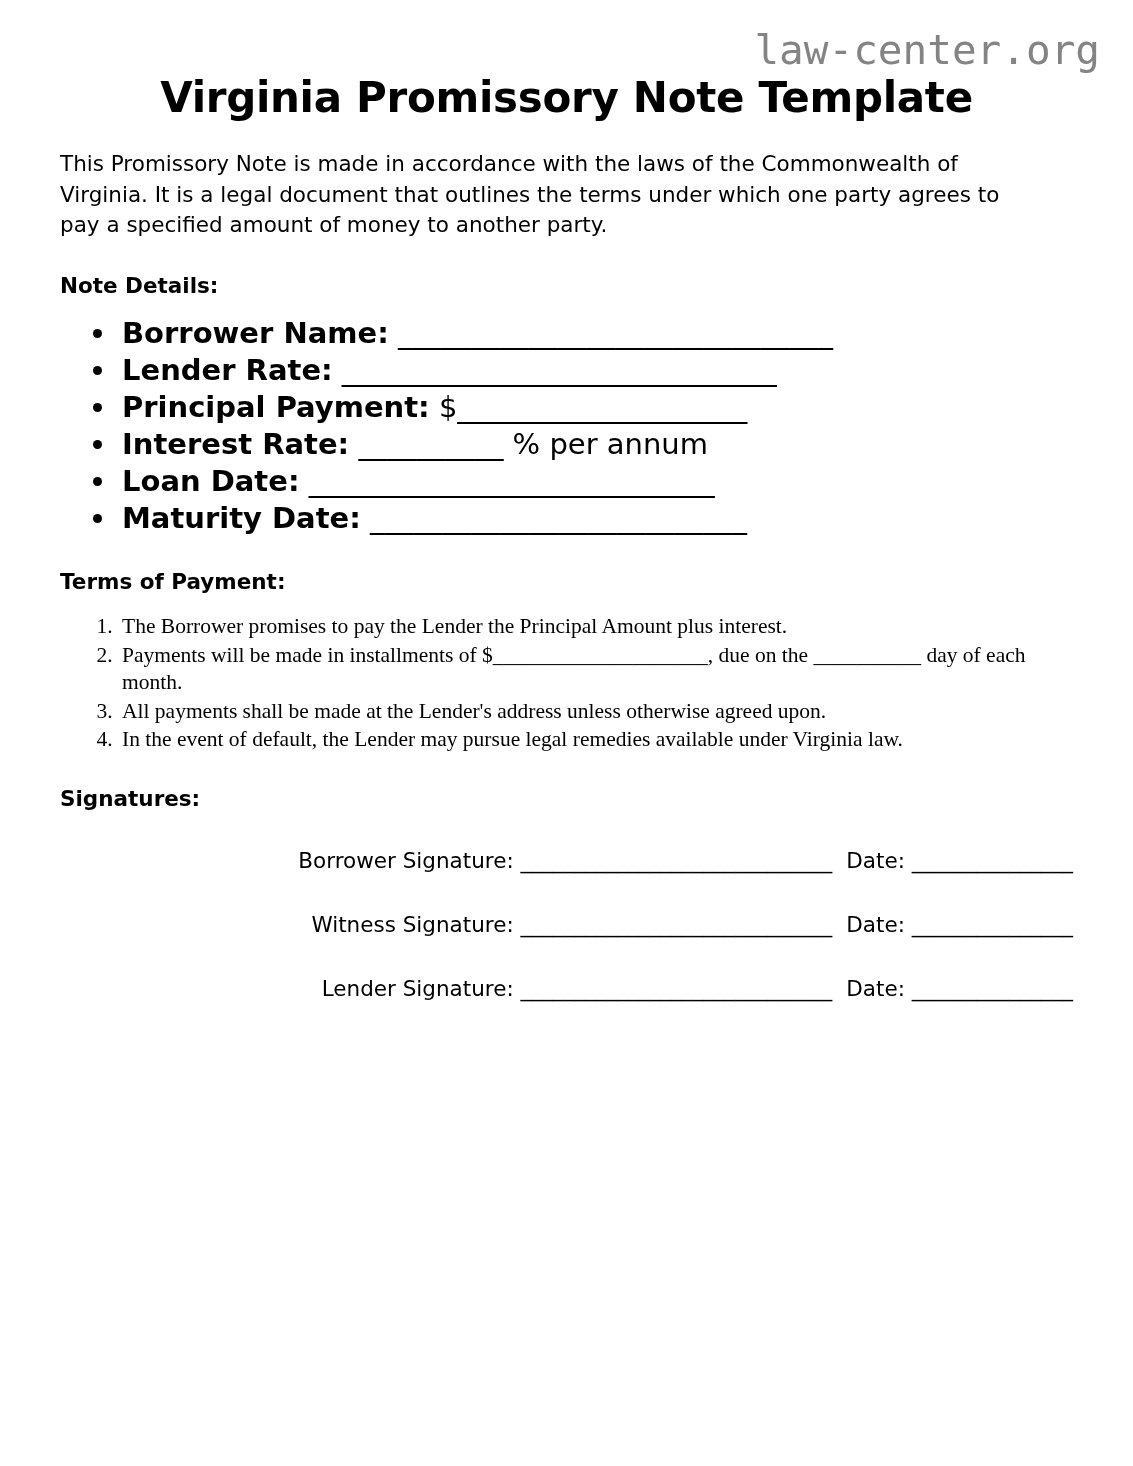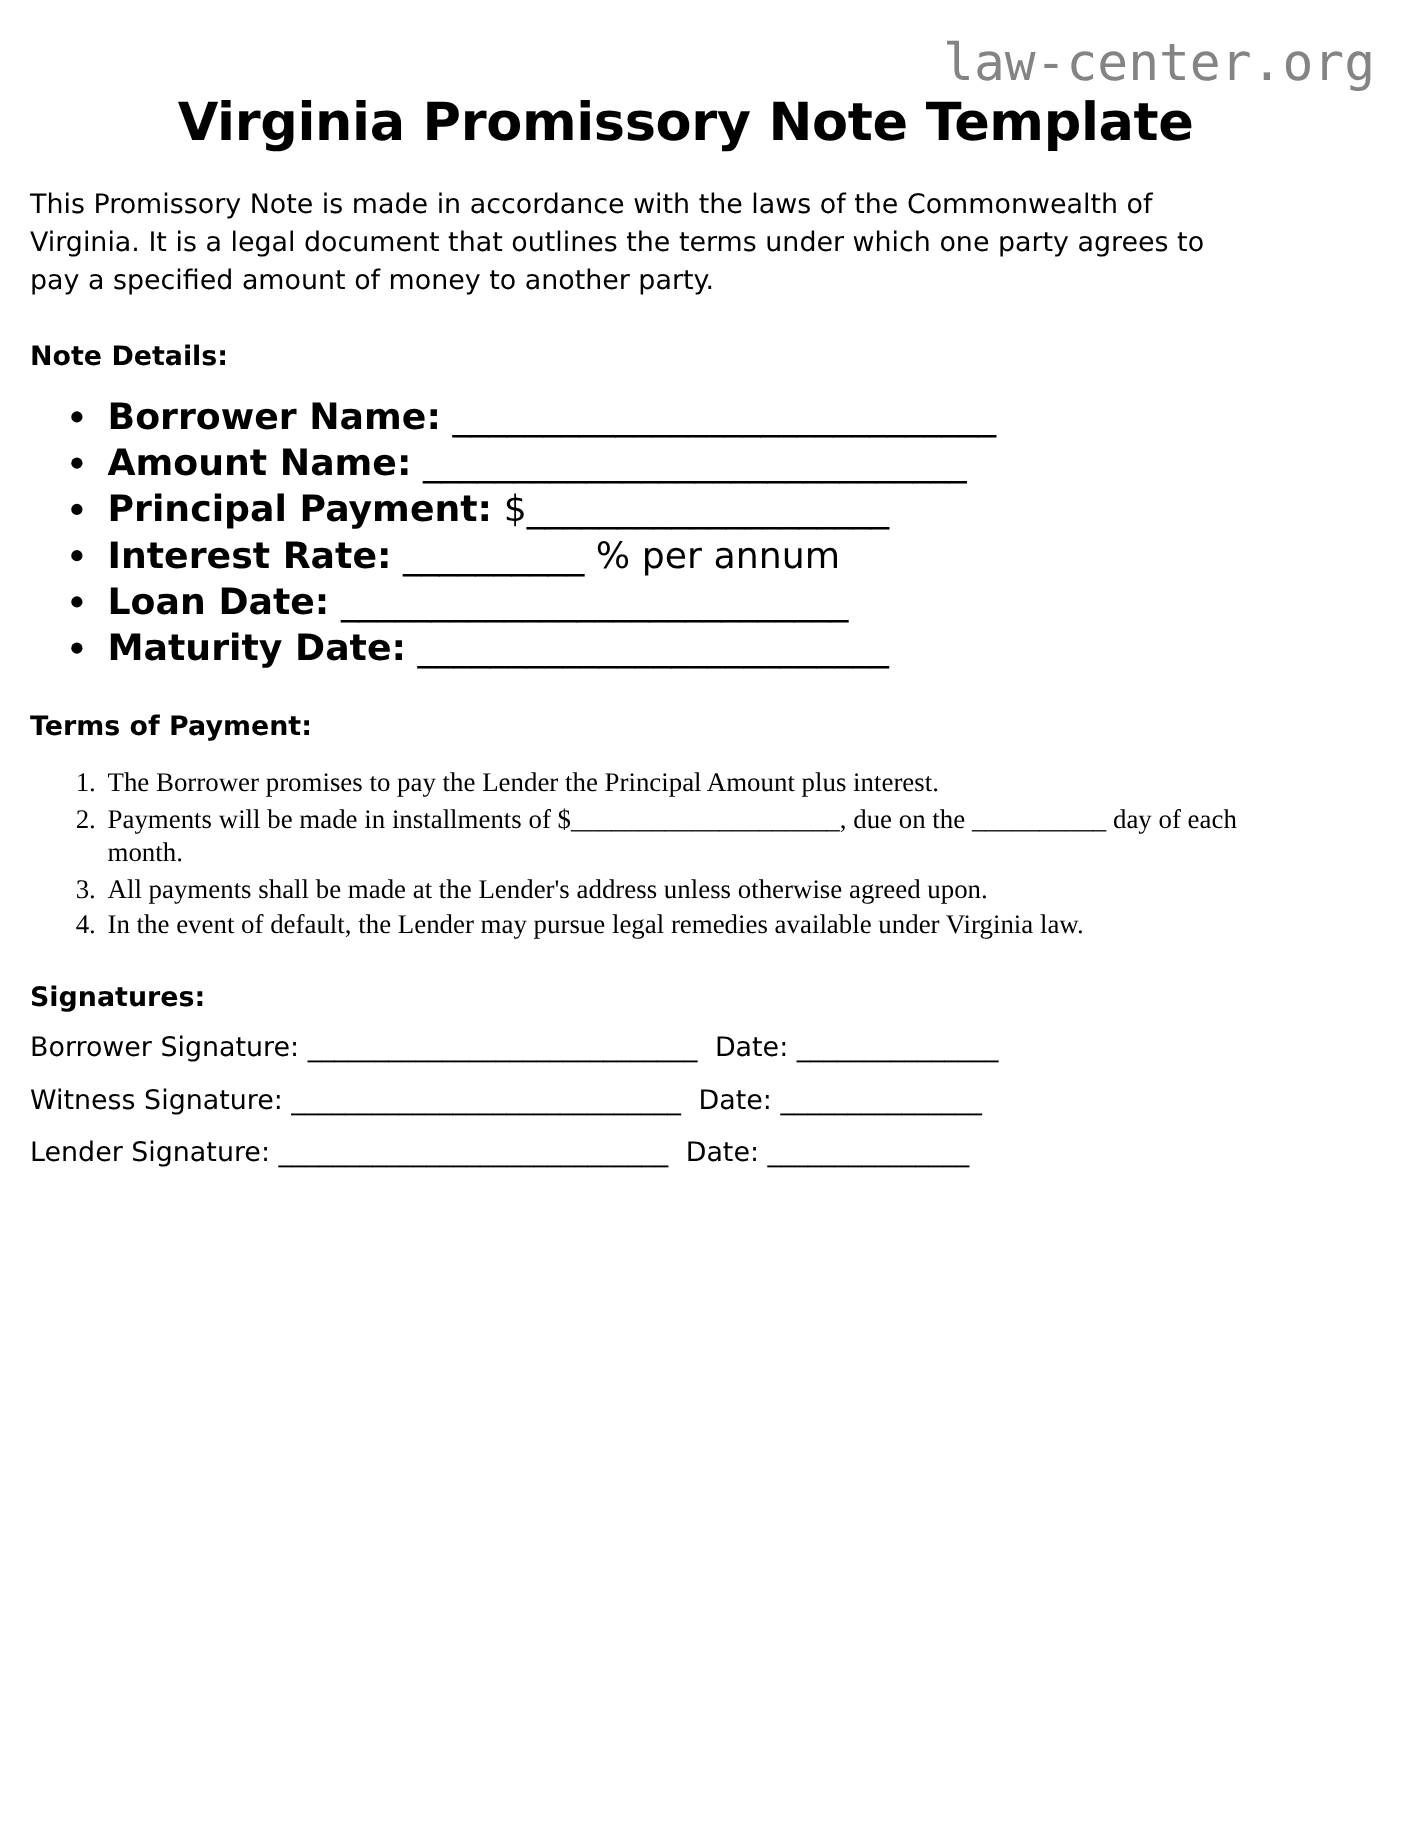--- a/index.html
+++ b/index.html
@@ -13,21 +13,21 @@
     font-family: "DejaVu Sans", "Liberation Sans", sans-serif;
     color: #000000;
     position: relative;
     overflow: hidden;
   }
   .page {
     position: relative;
     width: 1133px;
     height: 1308px;
     box-sizing: border-box;
-    padding: 0 60px 0 24px;
+    padding: 0 60px 0 60px;
   }
   .watermark {
     position: absolute;
     top: 30px;
     right: 33px;
     font-family: "DejaVu Sans Mono", "Liberation Mono", monospace;
     font-size: 41px;
     letter-spacing: 0px;
     color: #848484;
     white-space: nowrap;
@@ -89,24 +89,25 @@
   }
   p.governing .lead {
     font-weight: bold;
   }
   h2.signatures-heading {
     margin: 32px 0 0 0;
     font-size: 21.5px;
     font-weight: bold;
   }
   .sig-row {
-    margin-top: 14px;
+    margin-top: 36px;
     font-size: 21.5px;
     line-height: 1.3;
     white-space: nowrap;
+    text-align: right;
   }
   .sig-row .gap {
     display: inline-block;
     width: 14px;
   }
   .blank {
     letter-spacing: 0px;
   }
 </style>
 </head>
@@ -117,21 +118,21 @@
   <div class="watermark">law-center.org</div>
 
   <h1 class="doc-title">Virginia Promissory Note Template</h1>
 
   <p class="intro">This Promissory Note is made in accordance with the laws of the Commonwealth of Virginia. It is a legal document that outlines the terms under which one party agrees to pay a specified amount of money to another party.</p>
 
   <h2 class="section-heading">Note Details:</h2>
 
   <ul class="note-details">
     <li><span>Borrower Name:</span><span class="blank plain"> ______________________________</span><span class="plain"></span></li>
-    <li><span>Amount Name:</span><span class="blank plain"> ______________________________</span><span class="plain"></span></li>
+    <li><span>Lender Rate:</span><span class="blank plain"> ______________________________</span><span class="plain"></span></li>
     <li><span>Principal Payment:</span><span class="blank plain"> $____________________</span><span class="plain"></span></li>
     <li><span>Interest Rate:</span><span class="blank plain"> __________</span><span class="plain"> % per annum</span></li>
     <li><span>Loan Date:</span><span class="blank plain"> ____________________________</span><span class="plain"></span></li>
     <li><span>Maturity Date:</span><span class="blank plain"> __________________________</span><span class="plain"></span></li>
   </ul>
 
   <h2 class="section-heading">Terms of Payment:</h2>
 
   <ol class="terms">
     <li>The Borrower promises to pay the Lender the Principal Amount plus interest.</li>

